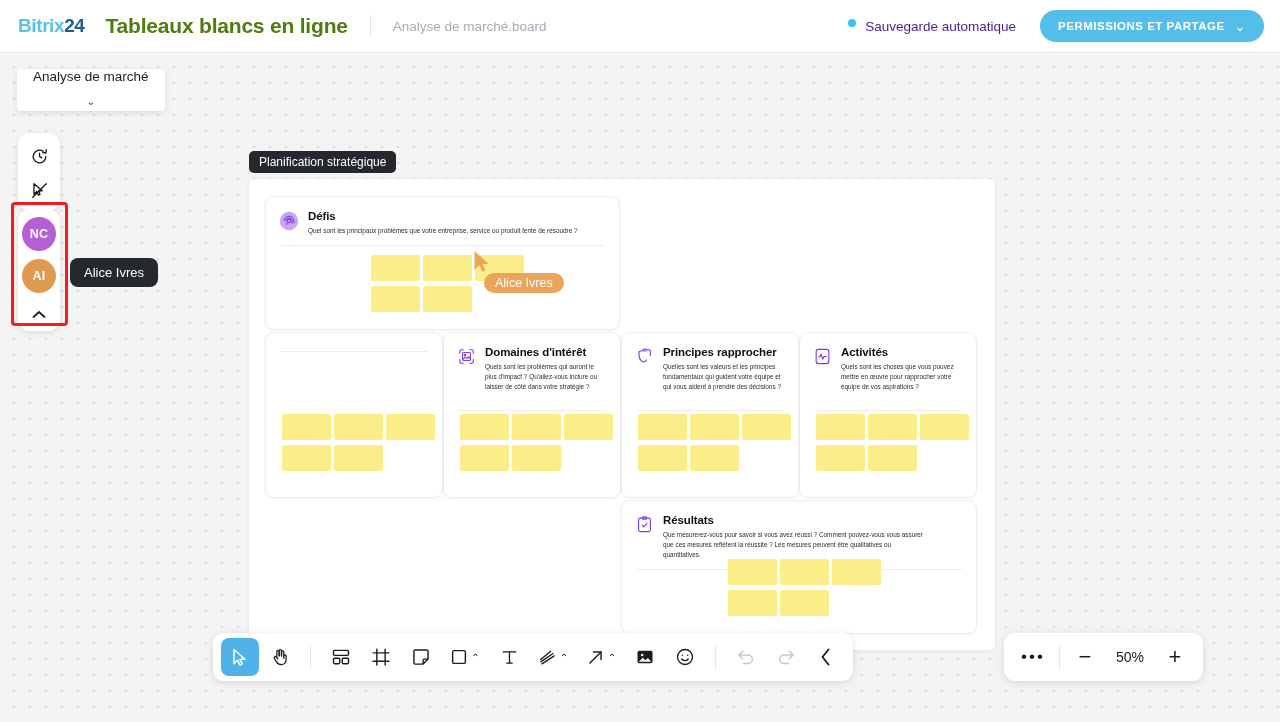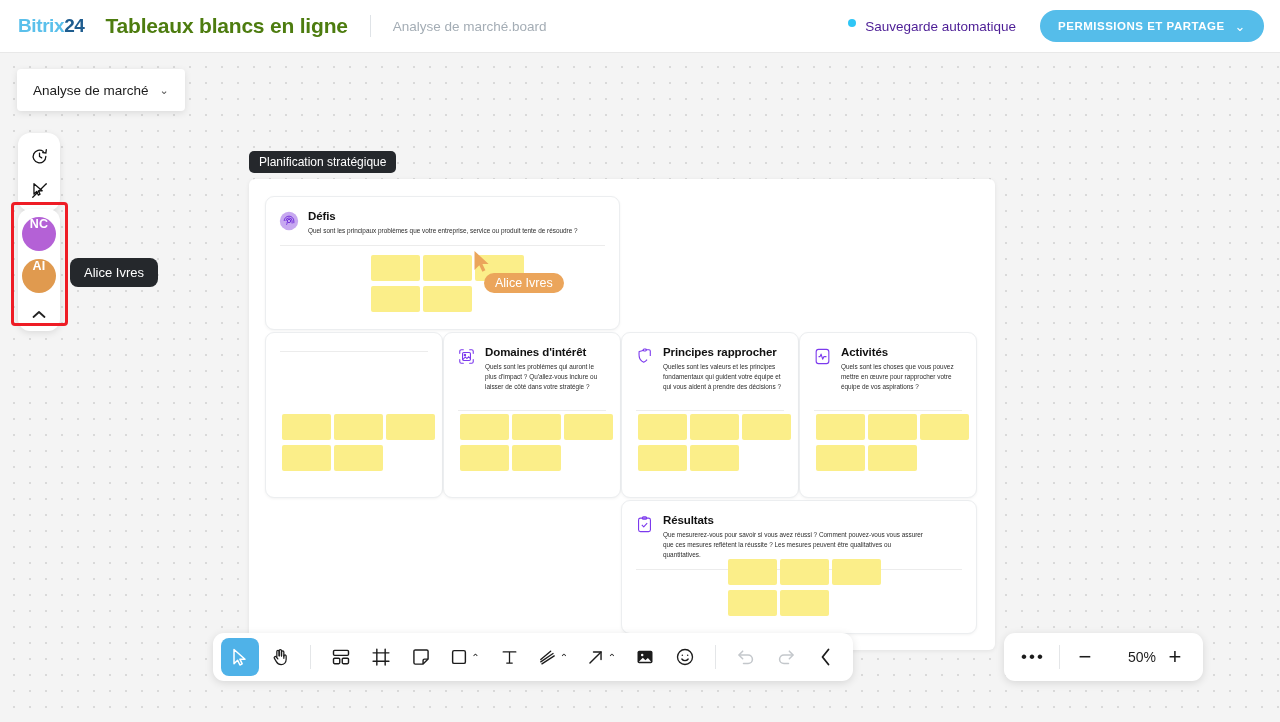--- a/index.html
+++ b/index.html
@@ -73,21 +73,21 @@
   }
 
   
   .board-chip {
     position: absolute; left: 17px; top: 69px;
     height: 42px; padding: 0 16px;
     background: #fff; border-radius: 4px;
     box-shadow: 0 2px 7px rgba(0,0,0,0.10);
     display: flex; align-items: center; gap: 11px;
     font-size: 13.5px; color: #1c1c1c;
-    cursor: pointer; z-index: 30;
+    cursor: pointer; z-index: 30; flex-direction: column;
   }
   .board-chip .chev { font-size: 11px; color: #555; }
 
   .left-rail {
     position: absolute; left: 18px; top: 133px;
     width: 42px;
     background: #fff; border-radius: 12px;
     box-shadow: 0 2px 7px rgba(0,0,0,0.10);
     display: flex; flex-direction: column; align-items: center;
     padding: 6px 0 4px;
@@ -103,21 +103,21 @@
     position: absolute; left: 18px; top: 209px;
     width: 42px;
     background: #fff; border-radius: 12px;
     box-shadow: 0 2px 7px rgba(0,0,0,0.10);
     display: flex; flex-direction: column; align-items: center;
     padding: 8px 0 4px; gap: 8px;
     z-index: 29;
   }
   .avatar {
     width: 34px; height: 34px; border-radius: 50%;
-    display: flex; justify-content: center;
+    display: flex; align-items: center; justify-content: center;
     color: #fff; font-size: 12.5px; font-weight: bold;
     cursor: pointer; letter-spacing: 0.3px;
   }
   .collapse-btn {
     width: 34px; height: 26px;
     display: flex; align-items: center; justify-content: center;
     cursor: pointer; color: #333; font-size: 13px;
   }
   .red-box {
     position: absolute; left: 11px; top: 202px;
@@ -223,21 +223,21 @@
     width: 40px; height: 38px; display: flex; align-items: center;
     justify-content: center; cursor: pointer; letter-spacing: 2px;
     font-size: 17px; color: #1c1c1c; line-height: 0;
   }
   .zoombar .zsep { width: 1px; height: 24px; background: #e4e6e8; margin: 0 6px; }
   .zoombar .zbtn {
     width: 38px; height: 38px; display: flex; align-items: center;
     justify-content: center; cursor: pointer; font-size: 22px; color: #1c1c1c;
   }
   .zoombar .zval {
-    min-width: 52px; text-align: right;
+    min-width: 52px; text-align: center;
     font-size: 14px; color: #1c1c1c; cursor: pointer;
   }
 </style>
 </head>
 <body>
 
 <div class="header">
   <div class="logo">
     <span class="b1">Bitrix</span><span class="b2">24</span>
   </div>

